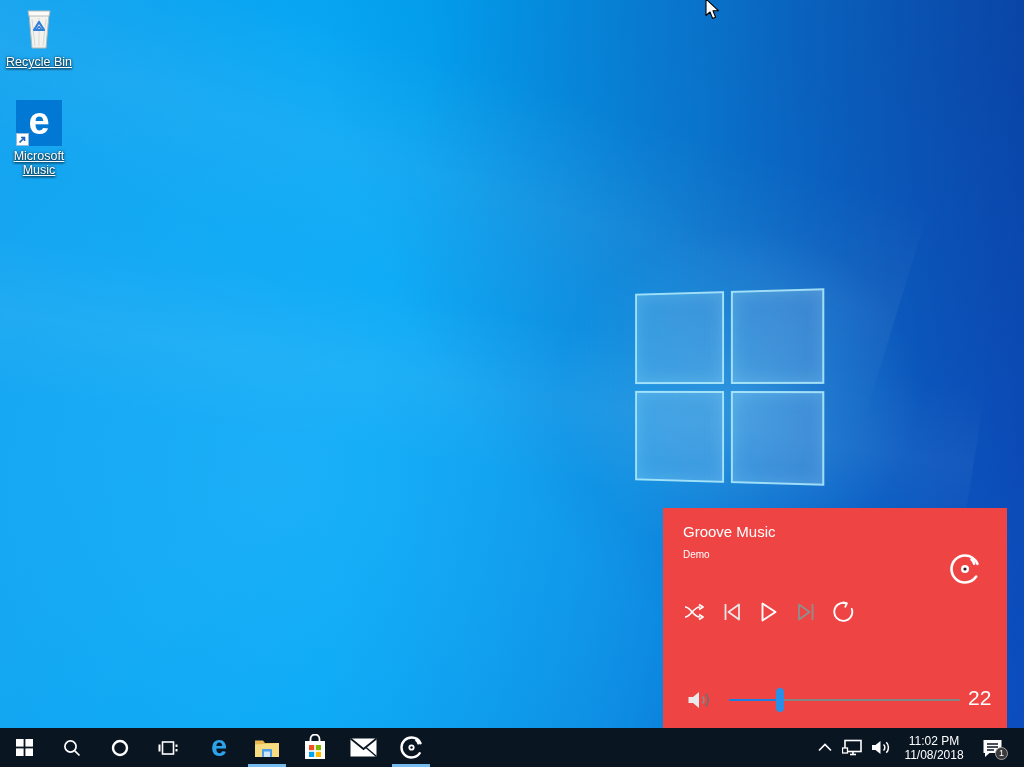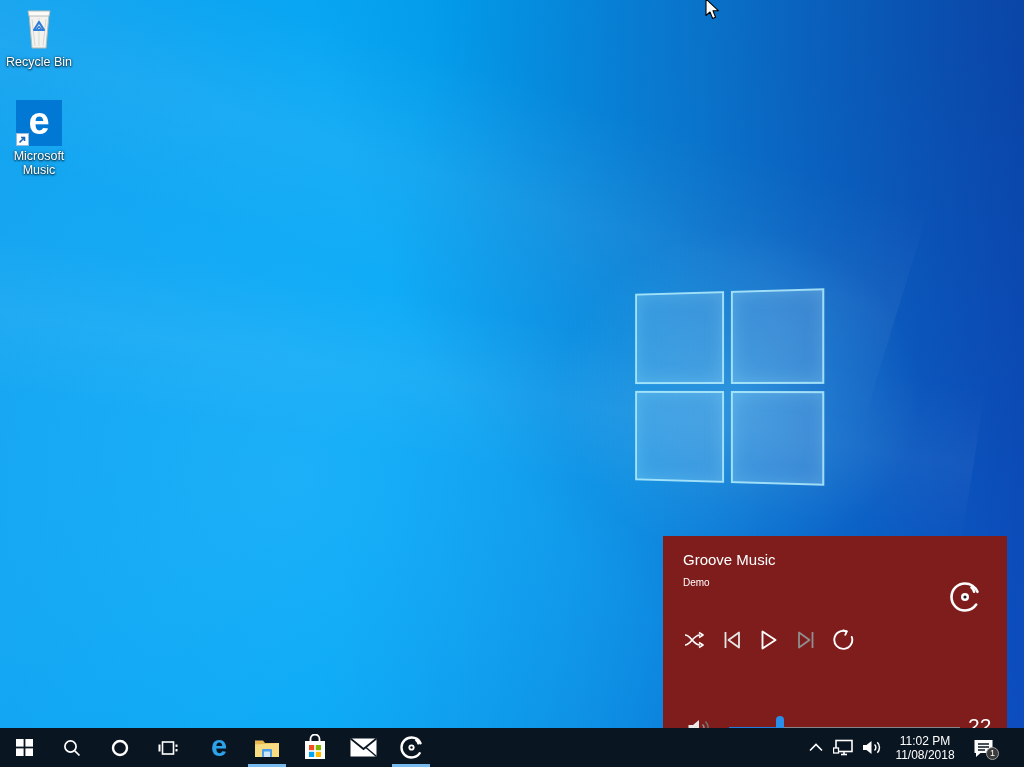--- a/index.html
+++ b/index.html
@@ -26,51 +26,51 @@
   .win-logo { position:absolute; left:630px; top:291px; width:194px; height:192px;
     display:grid; grid-template-columns:1fr 1fr; grid-template-rows:1fr 1fr; gap:7px;
     transform:perspective(760px) rotateY(-13deg); }
   .win-pane { background:rgba(255,255,255,0.13); border:2px solid rgba(185,243,255,0.8);
     box-shadow:inset 0 0 18px rgba(160,235,255,0.25); }
 
   
   .desk-icon { position:absolute; width:72px; display:flex; flex-direction:column; align-items:center; cursor:default; }
   .desk-icon .glyph { width:46px; height:46px; display:flex; align-items:center; justify-content:center; position:relative; }
   .desk-icon .label { margin-top:3px; font-size:12.5px; line-height:14px; color:#fff; text-align:center;
-    text-shadow:0 1px 2px rgba(0,0,0,0.85), 0 0 3px rgba(0,0,0,0.6); }
+    text-shadow:0 1px 2px rgba(0,0,0,0.85), 0 0 3px rgba(0,0,0,0.6);text-decoration:underline; }
   .icon-recycle { left:3px; top:6px; }
   .icon-edge { left:3px; top:100px; }
   .edge-tile { width:46px; height:46px; background:#0078d4; display:flex; align-items:center; justify-content:center; }
   .edge-tile .e { color:#fff; font-size:38px; font-weight:bold; line-height:1; transform:translateY(-2px); }
   .shortcut-badge { position:absolute; left:0; bottom:0; width:13px; height:13px; background:#fff; border:1px solid #9dbbd8;
     display:flex; align-items:center; justify-content:center; }
 
   
-  .flyout { position:absolute; left:663px; top:536px; width:344px; height:220px; background:#7f1d1d; color:#fff; }
+  .flyout { position:absolute; left:663px; top:508px; width:344px; height:220px; background:#ef4444; color:#fff; }
   .fly-app { position:absolute; left:20px; top:15px; font-size:15px; }
   .fly-track { position:absolute; left:20px; top:41px; font-size:10px; }
   .groove-logo { position:absolute; left:283px; top:42px; width:38px; height:38px; }
   .fly-controls { position:absolute; left:20px; top:92px; display:flex; }
   .ctrl { width:24px; height:24px; margin-right:13px; display:flex; align-items:center; justify-content:center; cursor:default; }
   .device-label { position:absolute; left:15px; top:134px; font-size:15px; }
   .vol-row { position:absolute; left:0; top:172px; width:361px; height:40px; }
   .vol-speaker { position:absolute; left:23px; top:7px; width:26px; height:26px; }
   .vol-track { position:absolute; left:66px; top:19px; width:231px; height:2px; background:#858585; }
   .vol-fill { position:absolute; left:0; top:0; height:2px; background:#1f7fe0; }
   .vol-handle { position:absolute; top:-11px; width:8px; height:24px; border-radius:4px; background:#2a8fe8; }
   .vol-value { position:absolute; right:16px; top:6px; width:40px; font-size:21px; }
 
   
   .taskbar { position:absolute; left:0; bottom:0; width:1024px; height:39px; background:#0a1522;
     display:flex; align-items:stretch; }
   .tb-btn { position:relative; width:48px; height:39px; display:flex; align-items:center; justify-content:center; flex:0 0 auto; }
   .tb-btn.app-group-start { margin-left:3px; }
   .tb-underline { display:none; position:absolute; left:5px; bottom:0; width:38px; height:3px; background:#76b9ed; }
   .edge-task-e { color:#2da3ea; font-size:29px; font-weight:bold; line-height:1; transform:translateY(-1px); }
-  .tray { margin-left:auto; display:flex; align-items:center; height:39px; padding-right:19px; }
+  .tray { margin-left:auto; display:flex; align-items:center; height:39px; padding-right:10px; }
   .tray-btn { position:relative; height:39px; display:flex; align-items:center; justify-content:center; }
   .tray-chevron { width:26px; }
   .tray-net { width:28px; }
   .tray-vol { width:30px; }
   .clock { width:76px; text-align:center; color:#fff; font-size:12px; line-height:14px; padding:0 2px; }
   .tray-action { width:42px; }
   .ac-badge { position:absolute; right:6px; bottom:7px; width:13px; height:13px; border-radius:50%;
     background:#3a3a3a; border:1px solid #9f9f9f; color:#fff; font-size:9px; line-height:11px; text-align:center; }
 
   

